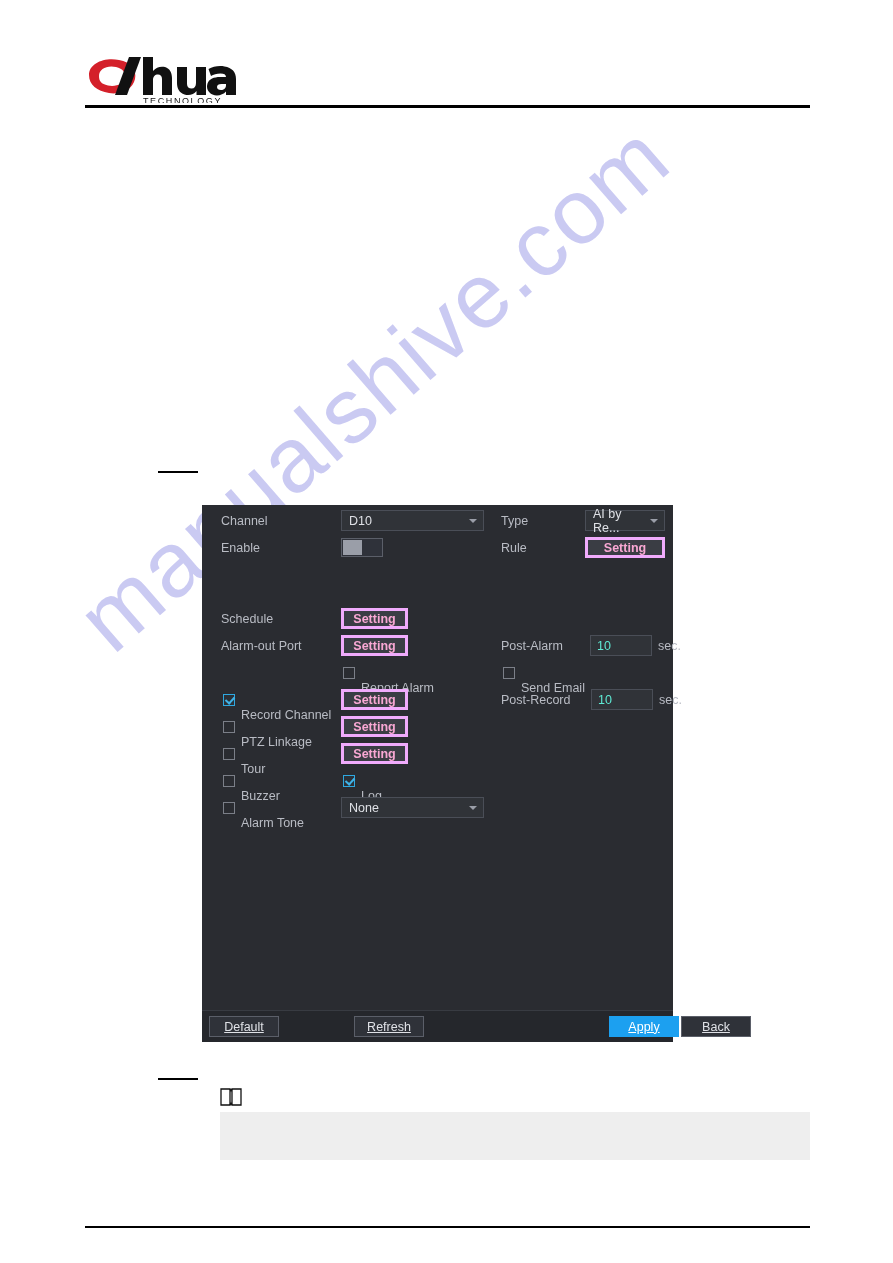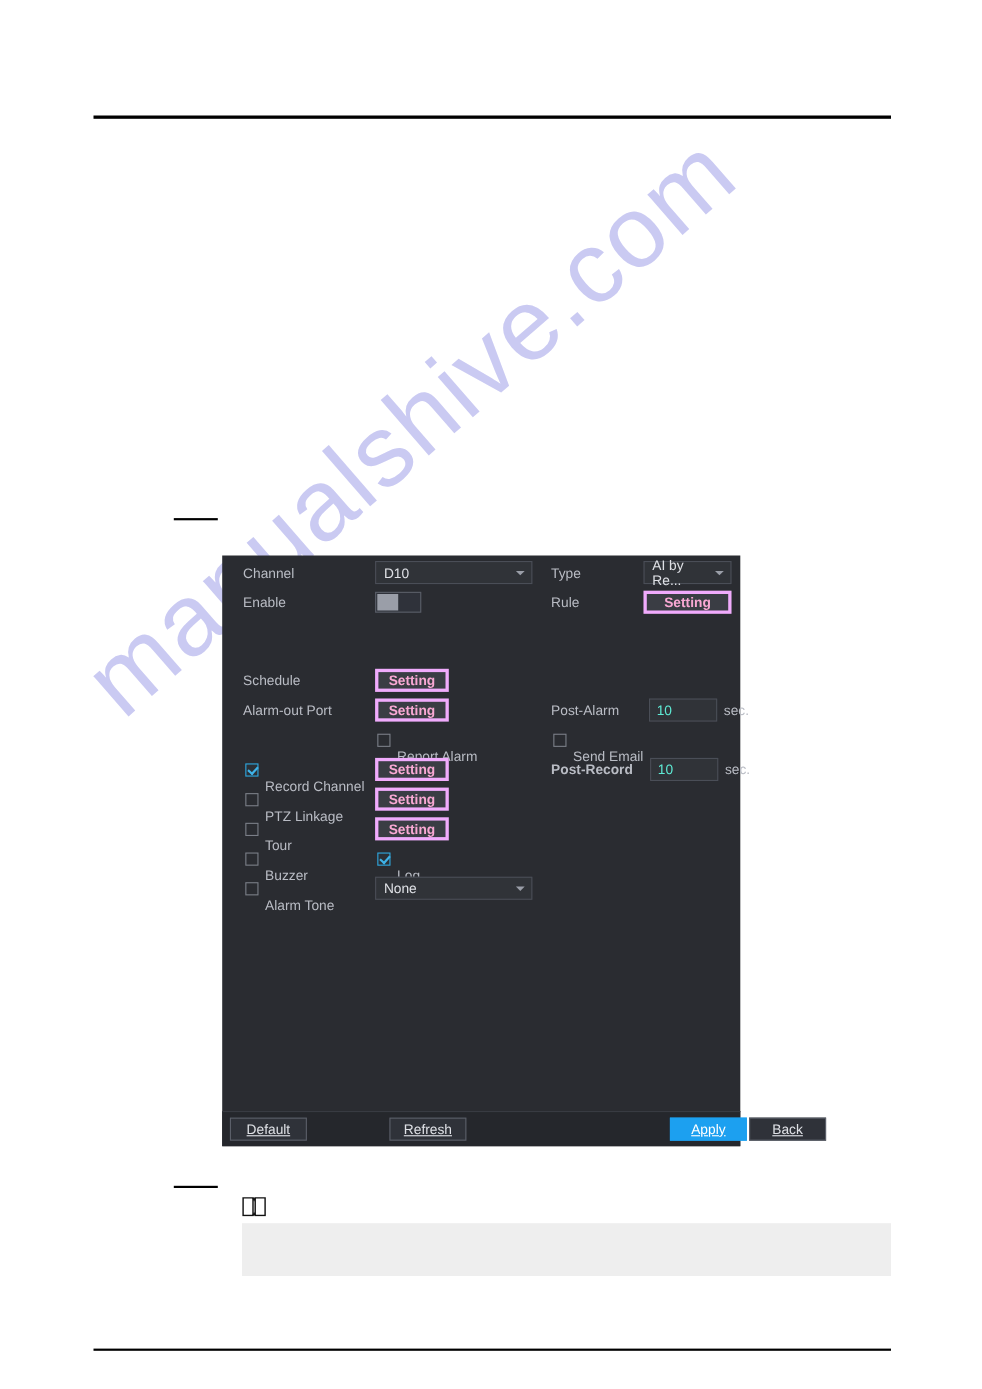--- a/index.html
+++ b/index.html
@@ -269,20 +269,42 @@
     width: 590px;
     height: 48px;
     background: #eeeeee;
   }
 </style>
 </head>
 <body>
 
 <div class="page">
 
+  <div class="logo-wrap">
+    <svg class="logo-svg" width="240" height="48" viewBox="0 0 240 48" xmlns="http://www.w3.org/2000/svg">
+
+      <path d="M4 20 C4 8, 20 2, 34 5 C46 7, 52 15, 50 24 C48 34, 36 40, 24 38 C12 36, 4 30, 4 20 Z" fill="#d4202a"></path>
+      <path d="M14 21 C14 14, 22 10, 31 12 C38 13.5, 41 18, 40 23 C39 29, 31 32, 23 30.5 C16 29, 14 26, 14 21 Z" fill="#ffffff"></path>
+
+      <path d="M44 2 L56 2 L42 40 L30 40 Z" fill="#111111"></path>
+
+      <path d="M58 2 L68 2 L68 16 C71 12, 76 11, 80 12 C85 13.5, 87 18, 87 23 L87 40 L77 40 L77 24
+               C77 21, 75.5 19.5, 73 19.5 C70 19.5, 68 21.5, 68 25 L68 40 L58 40 Z" fill="#111111"></path>
+      <path d="M92 12 L102 12 L102 29 C102 32, 104 33.5, 106.5 33.5 C109.5 33.5, 111 31.5, 111 28
+               L111 12 L121 12 L121 40 L111.5 40 L111.5 36 C109 39.5, 104 41, 99.5 39.5
+               C94.5 38, 92 33.5, 92 28 Z" fill="#111111"></path>
+      <path d="M141 40 L141 36.5 C138 40, 132 41.5, 127.5 39.5 C123 37.5, 121 33, 122.5 28.5
+               C124 24, 129 22, 135 22 L141 22 C141 19.5, 139 18.5, 135.5 18.5
+               C131.5 18.5, 128.5 19.5, 126 21 L123.5 14 C128 11.5, 134 10.5, 139.5 11.5
+               C147 12.8, 151 17, 151 24 L151 40 Z M141 29 L136.5 29 C133.5 29, 132 30.3, 132 32
+               C132 33.8, 133.5 35, 136 35 C139 35, 141 33, 141 30.2 Z" fill="#111111"></path>
+
+      <text x="58" y="49" font-family="Liberation Sans, sans-serif" font-size="9" letter-spacing="1.6" fill="#111111">TECHNOLOGY</text>
+    </svg>
+  </div>
 
   <div class="header-rule"></div>
 
   <div class="stub-rule one"></div>
   <div class="stub-rule two"></div>
 
   <div class="watermark">
     <div class="watermark-text">manualshive.com</div>
   </div>
 
@@ -347,21 +369,21 @@
         </span>
       </div>
 
       <div class="row" style="left:21px; top:184px;">
         <span class="cb checked">
           <span class="box"></span>
           <span class="cb-label">Record Channel</span>
         </span>
       </div>
       <div class="btn" style="position:absolute; left:139px; top:184px; width:67px;">Setting</div>
-      <div class="row" style="left:299px; top:184px;font-weight:bold;">
+      <div class="row" style="left:299px; top:184px;">
         <span class="lbl">Post-Record</span>
       </div>
       <div class="textbox" style="position:absolute; left:389px; top:184px; width:62px;">10</div>
       <div class="row" style="left:457px; top:184px;">
         <span class="lbl">sec.</span>
       </div>
 
       <div class="row" style="left:21px; top:211px;">
         <span class="cb">
           <span class="box"></span>

